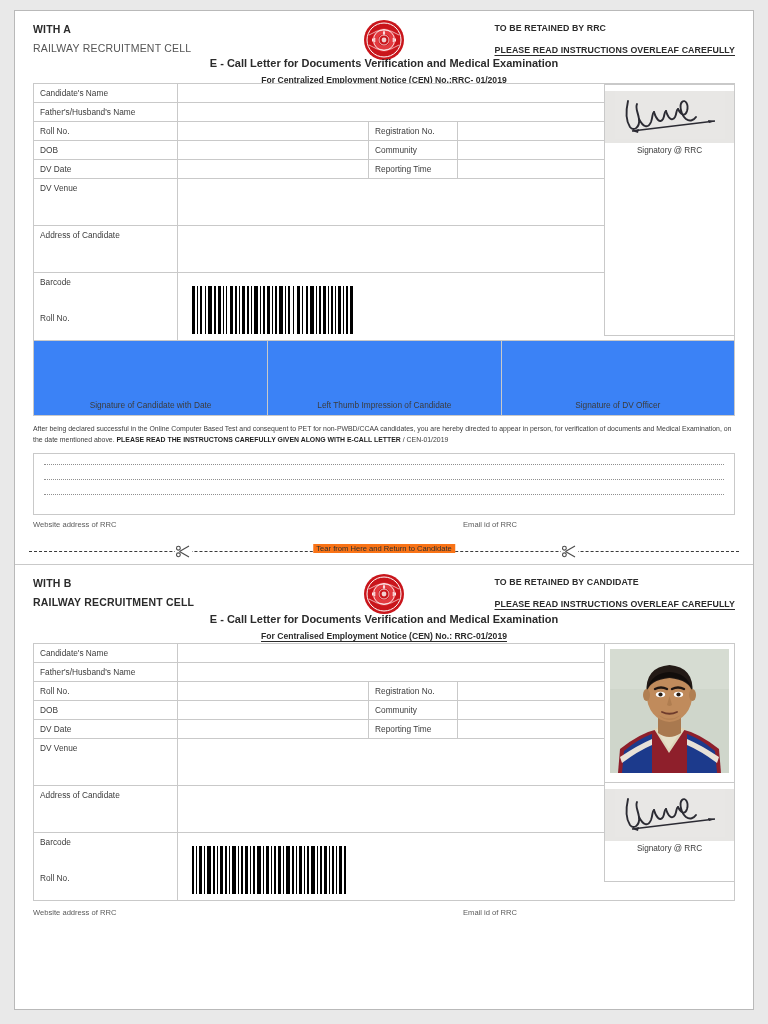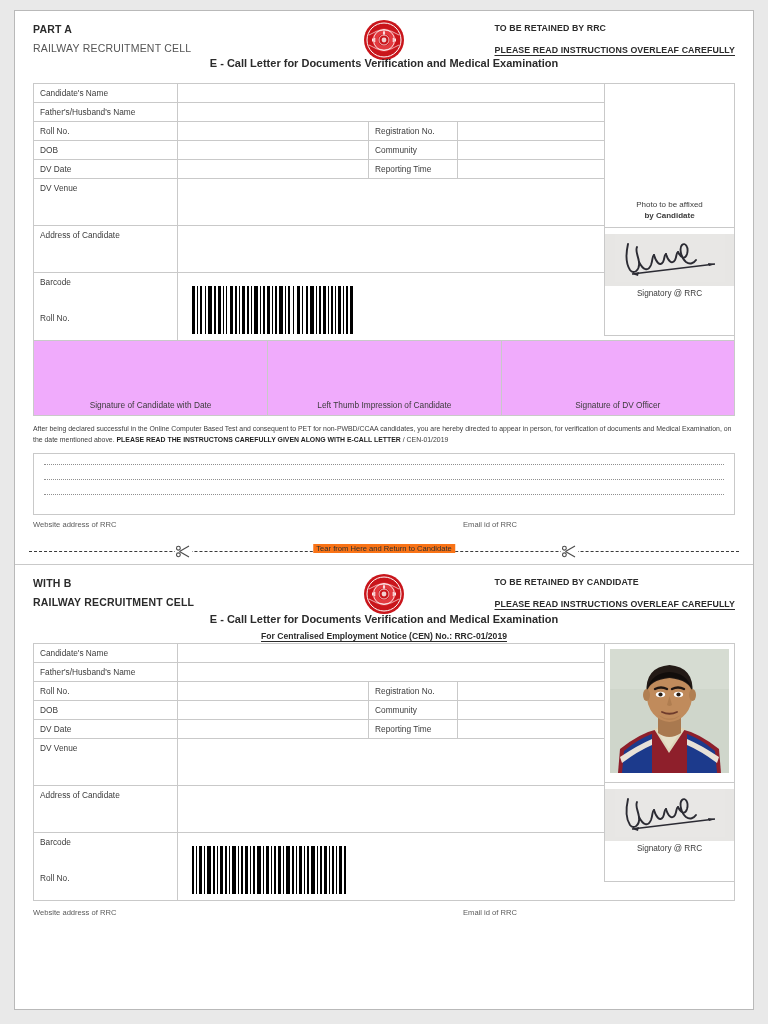--- a/index.html
+++ b/index.html
@@ -69,21 +69,21 @@
   .side-sig{border-top:1px solid #c9c9c9;box-sizing:border-box;padding:6px 0 15px;text-align:center;}
   .sig-cap{font-size:8.2px;color:#3b3b3b;margin-top:3px;}
   .sigimg{display:block;margin:0 auto;background:#e7e6e4;}
 
   
   .candphoto{display:block;margin:5px auto 0;}
 
   
   table.sigrow{border-collapse:collapse;width:100%;table-layout:fixed;margin-top:-1px;}
   table.sigrow td{border:1px solid #c9c9c9;height:68px;vertical-align:bottom;
-                  text-align:center;font-size:8.3px;color:#3b3b3b;padding-bottom:5px;background:#f0abfc;}
+                  text-align:center;font-size:8.3px;color:#3b3b3b;padding-bottom:5px;background:#3b82f6;}
 
   
   .para{margin:7px 18px 0;font-size:6.9px;line-height:1.65;color:#3c3c3c;text-align:left;}
   .para b{font-weight:bold;color:#1f1f1f;}
   .para2{margin:11px 18px 0;font-size:8.4px;font-weight:bold;color:#222;}
 
   .writebox{margin:7px 18px 0;border:1px solid #c9c9c9;height:62px;padding:10px 8px 0;
             box-sizing:border-box;}
   .dotline{border-bottom:1px dotted #8f8f8f;height:0;margin:0 2px 14px;}
 
@@ -102,21 +102,21 @@
 
   .divider{border-top:1px solid #c9c9c9;margin-top:2px;}
 </style>
 </head>
 <body>
 
 <div class="page">
 
   <div class="hdr">
     <div class="hdr-left">
-      <div class="part-title">PART A</div>
+      <div class="part-title">WITH A</div>
       <div class="org-title">RAILWAY RECRUITMENT CELL</div>
     </div>
 
     <div class="emblem">
       <svg viewBox="0 0 42 42" width="42" height="42">
         <circle cx="21" cy="21" r="20" fill="#c9151b"></circle>
         <circle cx="21" cy="21" r="17" fill="none" stroke="#fff" stroke-width="1"></circle>
         <circle cx="21" cy="21" r="11.5" fill="#e23a3f"></circle>
         <circle cx="21" cy="21" r="10.5" fill="none" stroke="#fff" stroke-width="0.8"></circle>
         <circle cx="21" cy="21" r="6" fill="#c9151b"></circle>
@@ -134,20 +134,21 @@
       </svg>
     </div>
 
     <div class="hdr-right">
       <div class="retain">TO BE RETAINED BY RRC</div>
       <div class="overleaf">PLEASE READ INSTRUCTIONS OVERLEAF CAREFULLY</div>
     </div>
 
     <div class="ctr-lines">
       <div class="cl1">E - Call Letter for Documents Verification and Medical Examination</div>
+      <div><span class="cl2">For Centralized Employment Notice (CEN) No.:RRC- 01/2019</span></div>
     </div>
   </div>
 
   <div class="tblwrap">
     <table class="form">
       <colgroup>
         <col style="width:117px">
           <col style="width:155px">
         <col style="width:72px">
           <col style="width:225px">
@@ -238,26 +239,20 @@
                   <rect x="160" y="0" width="3" height="48"></rect>
                 </g>
               </svg>
             </div>
           </td>
         </tr>
       </tbody>
     </table>
 
     <div class="side" style="height:253px;">
-      <div class="side-photo" style="height:143px;">
-        <div class="photo-cap">
-          <span>Photo to be affixed</span><br>
-          <b>by Candidate</b>
-        </div>
-      </div>
       <div class="side-sig" style="height:109px;">
         <div class="sigimg">
           <svg width="110" height="48" viewBox="0 0 110 48">
             <rect width="110" height="48" fill="#e8e7e5"></rect>
             <g fill="none" stroke="#2b2b33" stroke-width="1.9" stroke-linecap="round">
               <path d="M13 10 C11 19, 11 30, 15 36 C19 41, 25 36, 24 28 C23 21, 20 17, 22 13"></path>
               <path d="M24 28 C28 36, 33 38, 36 31 C38 26, 37 22, 39 21"></path>
               <path d="M39 21 C41 28, 45 33, 48 28 C50 24, 49 21, 51 20"></path>
               <path d="M51 20 C53 27, 57 31, 60 26 C62 22, 61 19, 63 18"></path>
               <path d="M63 18 C66 24, 70 26, 72 20 C74 13, 70 8, 67 11 C64 14, 66 24, 71 28 C75 31, 79 29, 81 26"></path>

